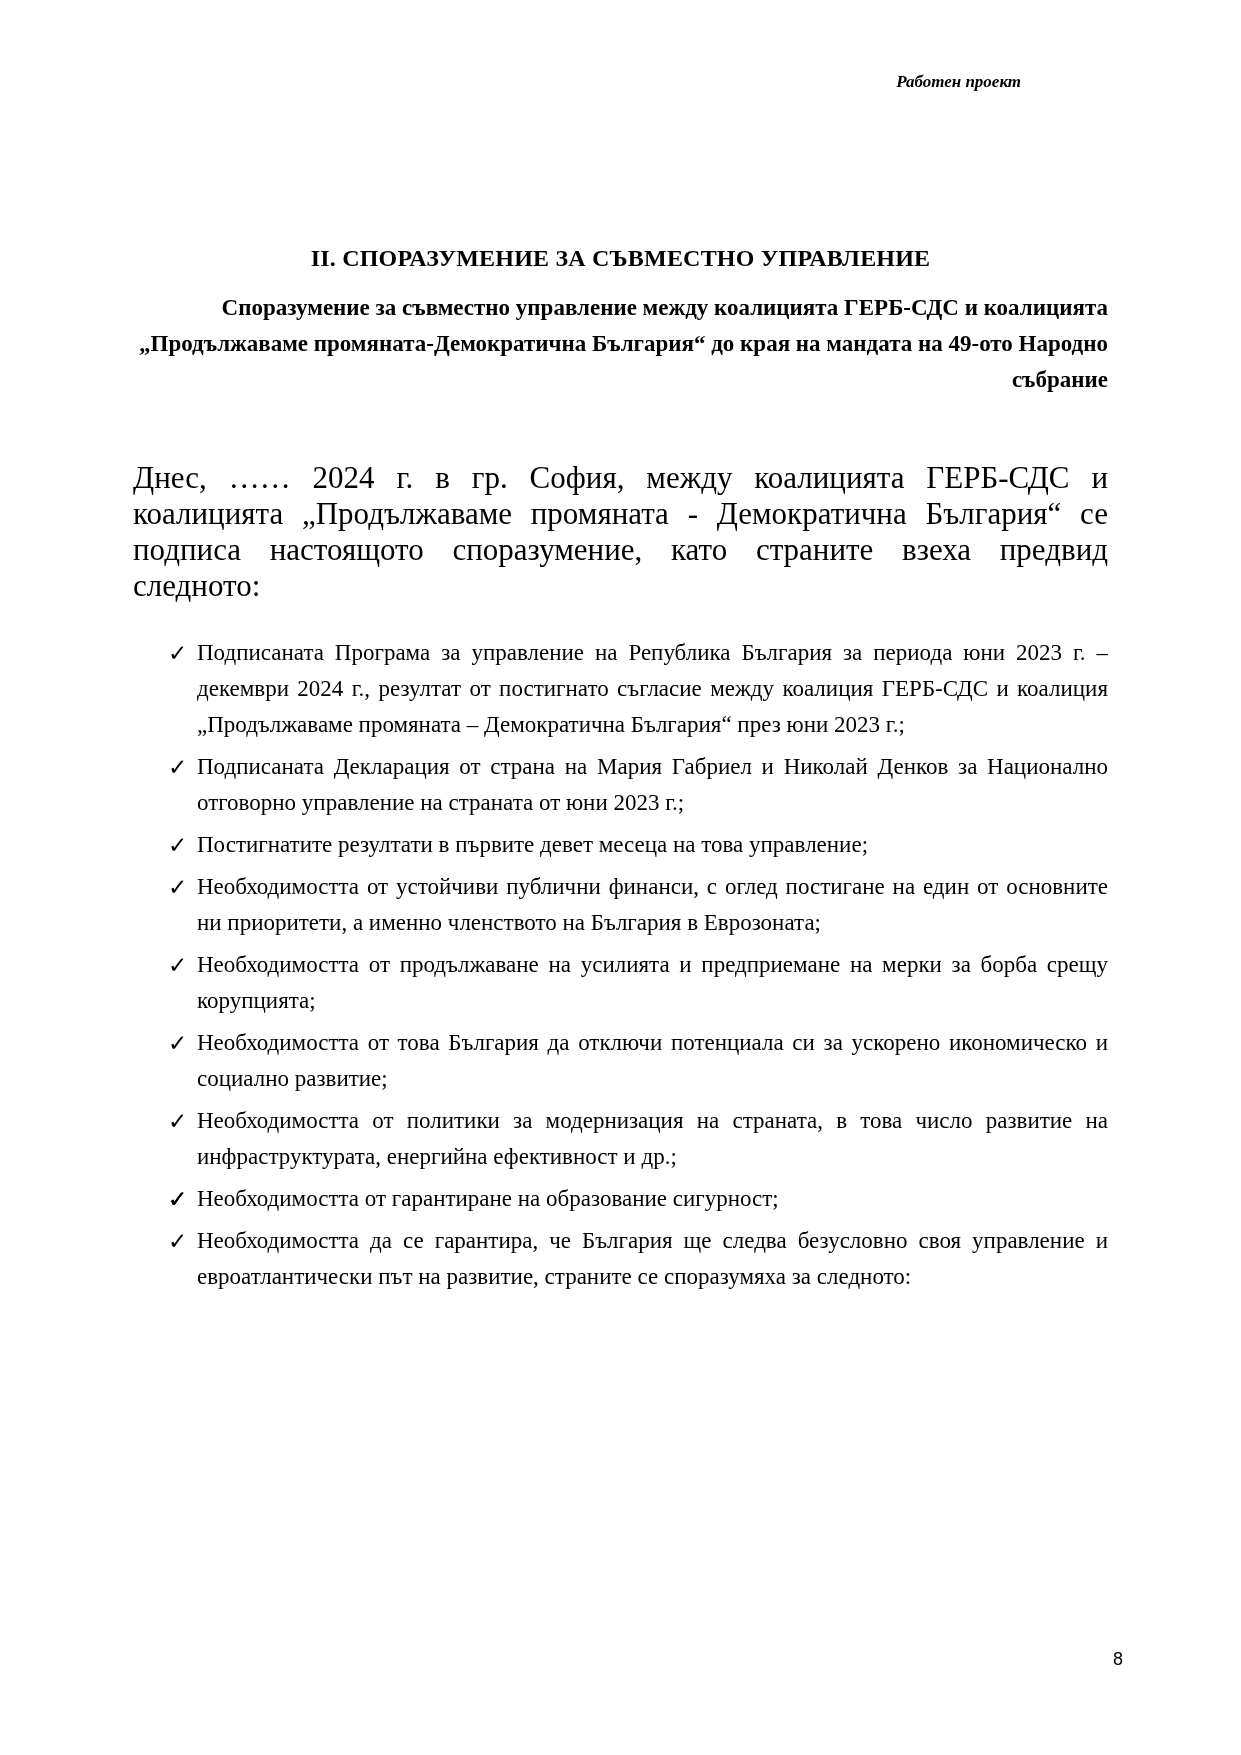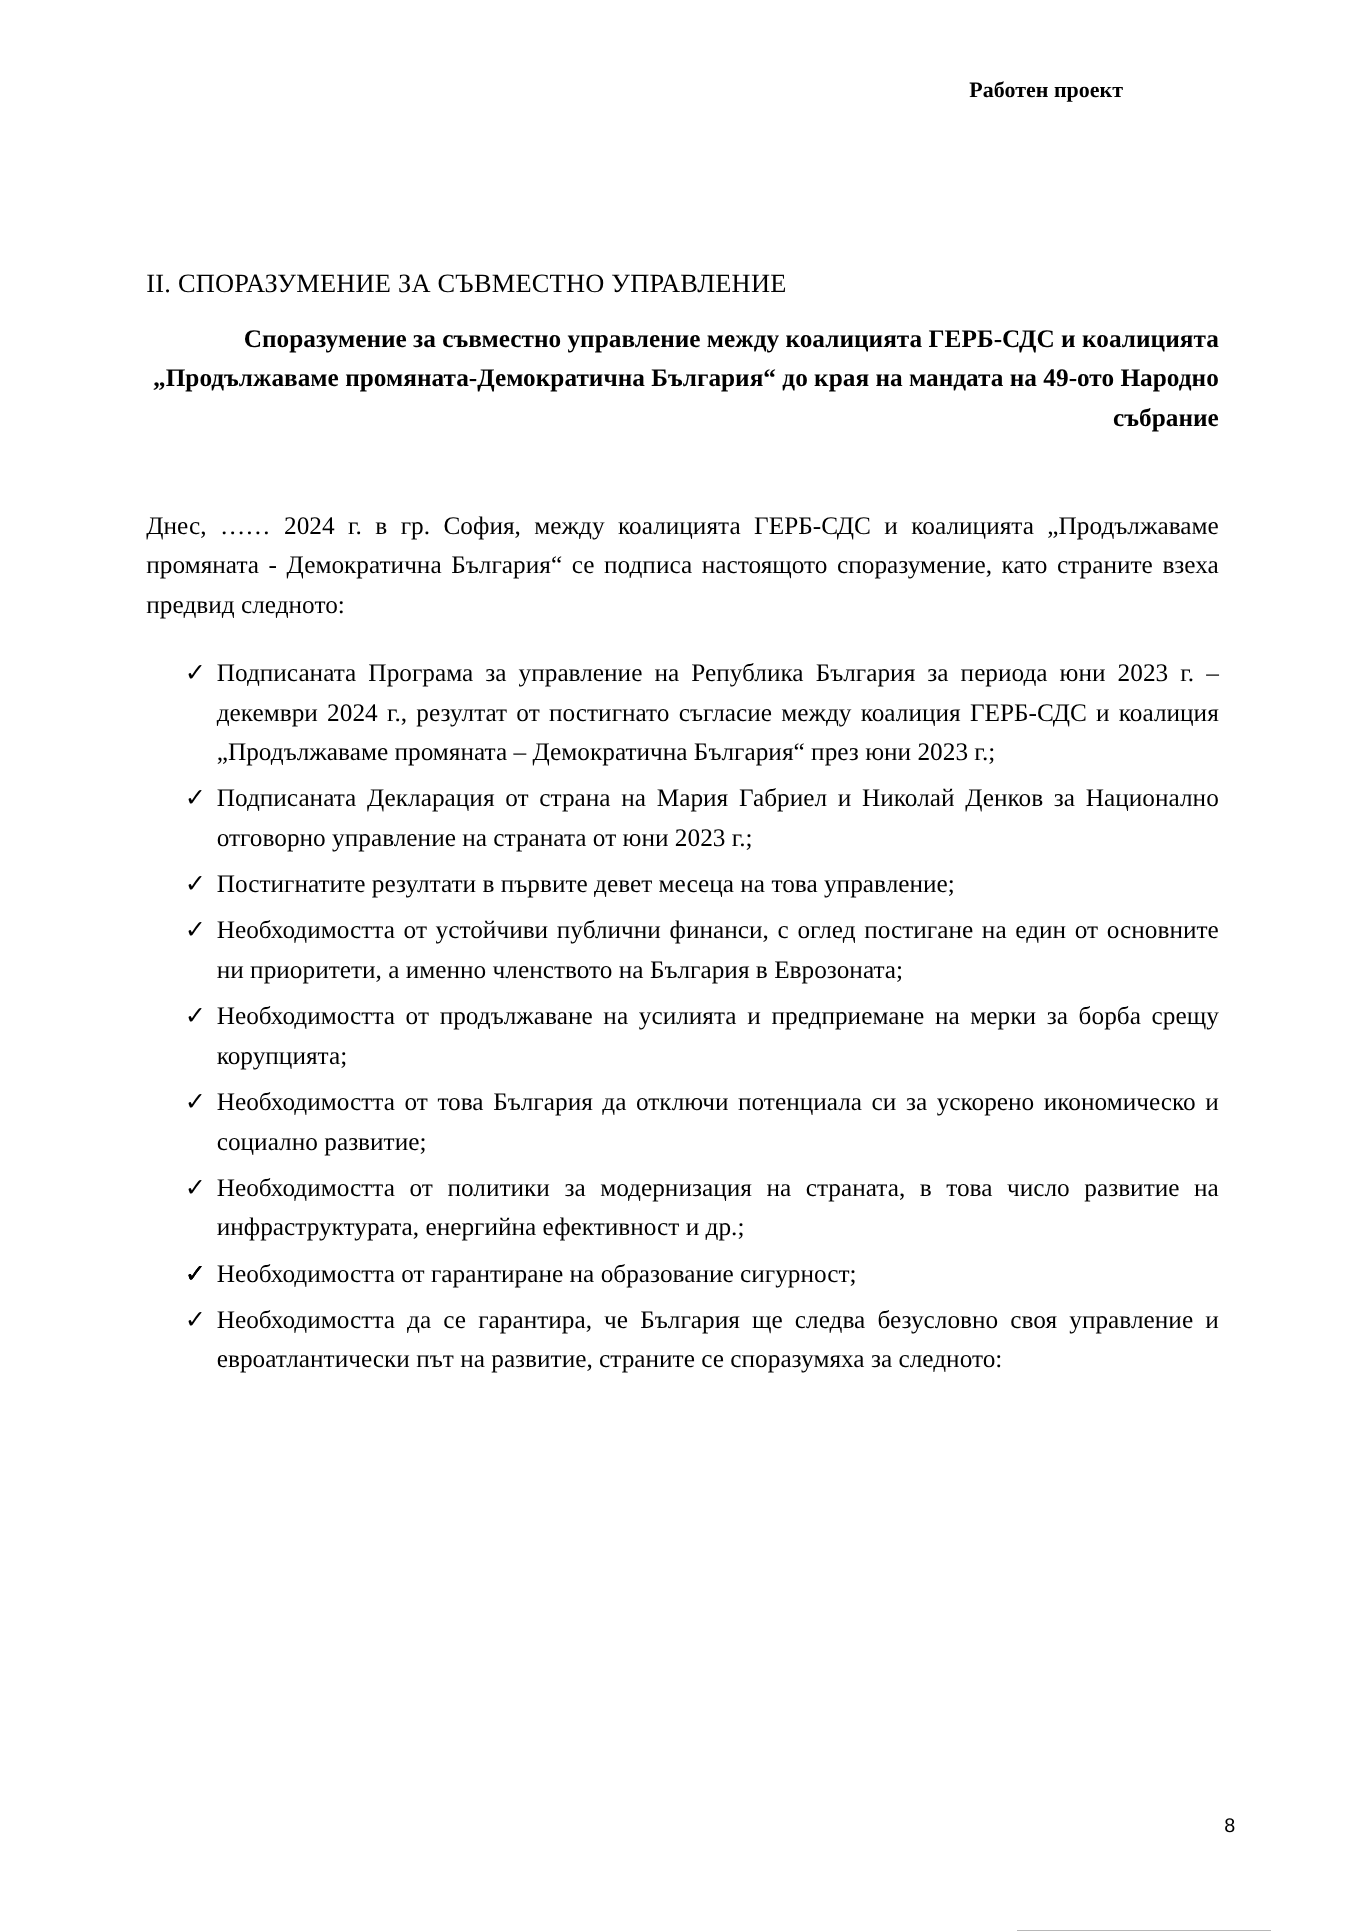--- a/index.html
+++ b/index.html
@@ -15,42 +15,44 @@
     background: #ffffff;
     box-sizing: border-box;
     padding: 68px 133px 0 133px;
     font-family: "Liberation Serif", "DejaVu Serif", serif;
     color: #000000;
     overflow: hidden;
   }
   .draft-label {
     text-align: right;
     padding-right: 87px;
-    font-size: 20px;
+    font-size: 17px;
     font-weight: bold;
+    font-style: italic;
     line-height: 28px;
   }
   .doc-title {
     margin-top: 146px;
+    text-align: center;
     font-size: 24px;
-    font-weight: normal;
+    font-weight: bold;
     line-height: 32px;
     letter-spacing: 0.2px;
   }
   .doc-subtitle {
     margin-top: 16px;
     text-align: right;
     font-size: 23px;
     font-weight: bold;
     line-height: 36px;
   }
   .intro {
     margin-top: 62px;
     text-align: justify;
-    font-size: 23px;
+    font-size: 31px;
     line-height: 36px;
   }
   ul.checklist {
     list-style: none;
     margin: 26px 0 0 0;
     padding: 0 0 0 64px;
   }
   ul.checklist li {
     position: relative;
     text-align: justify;

